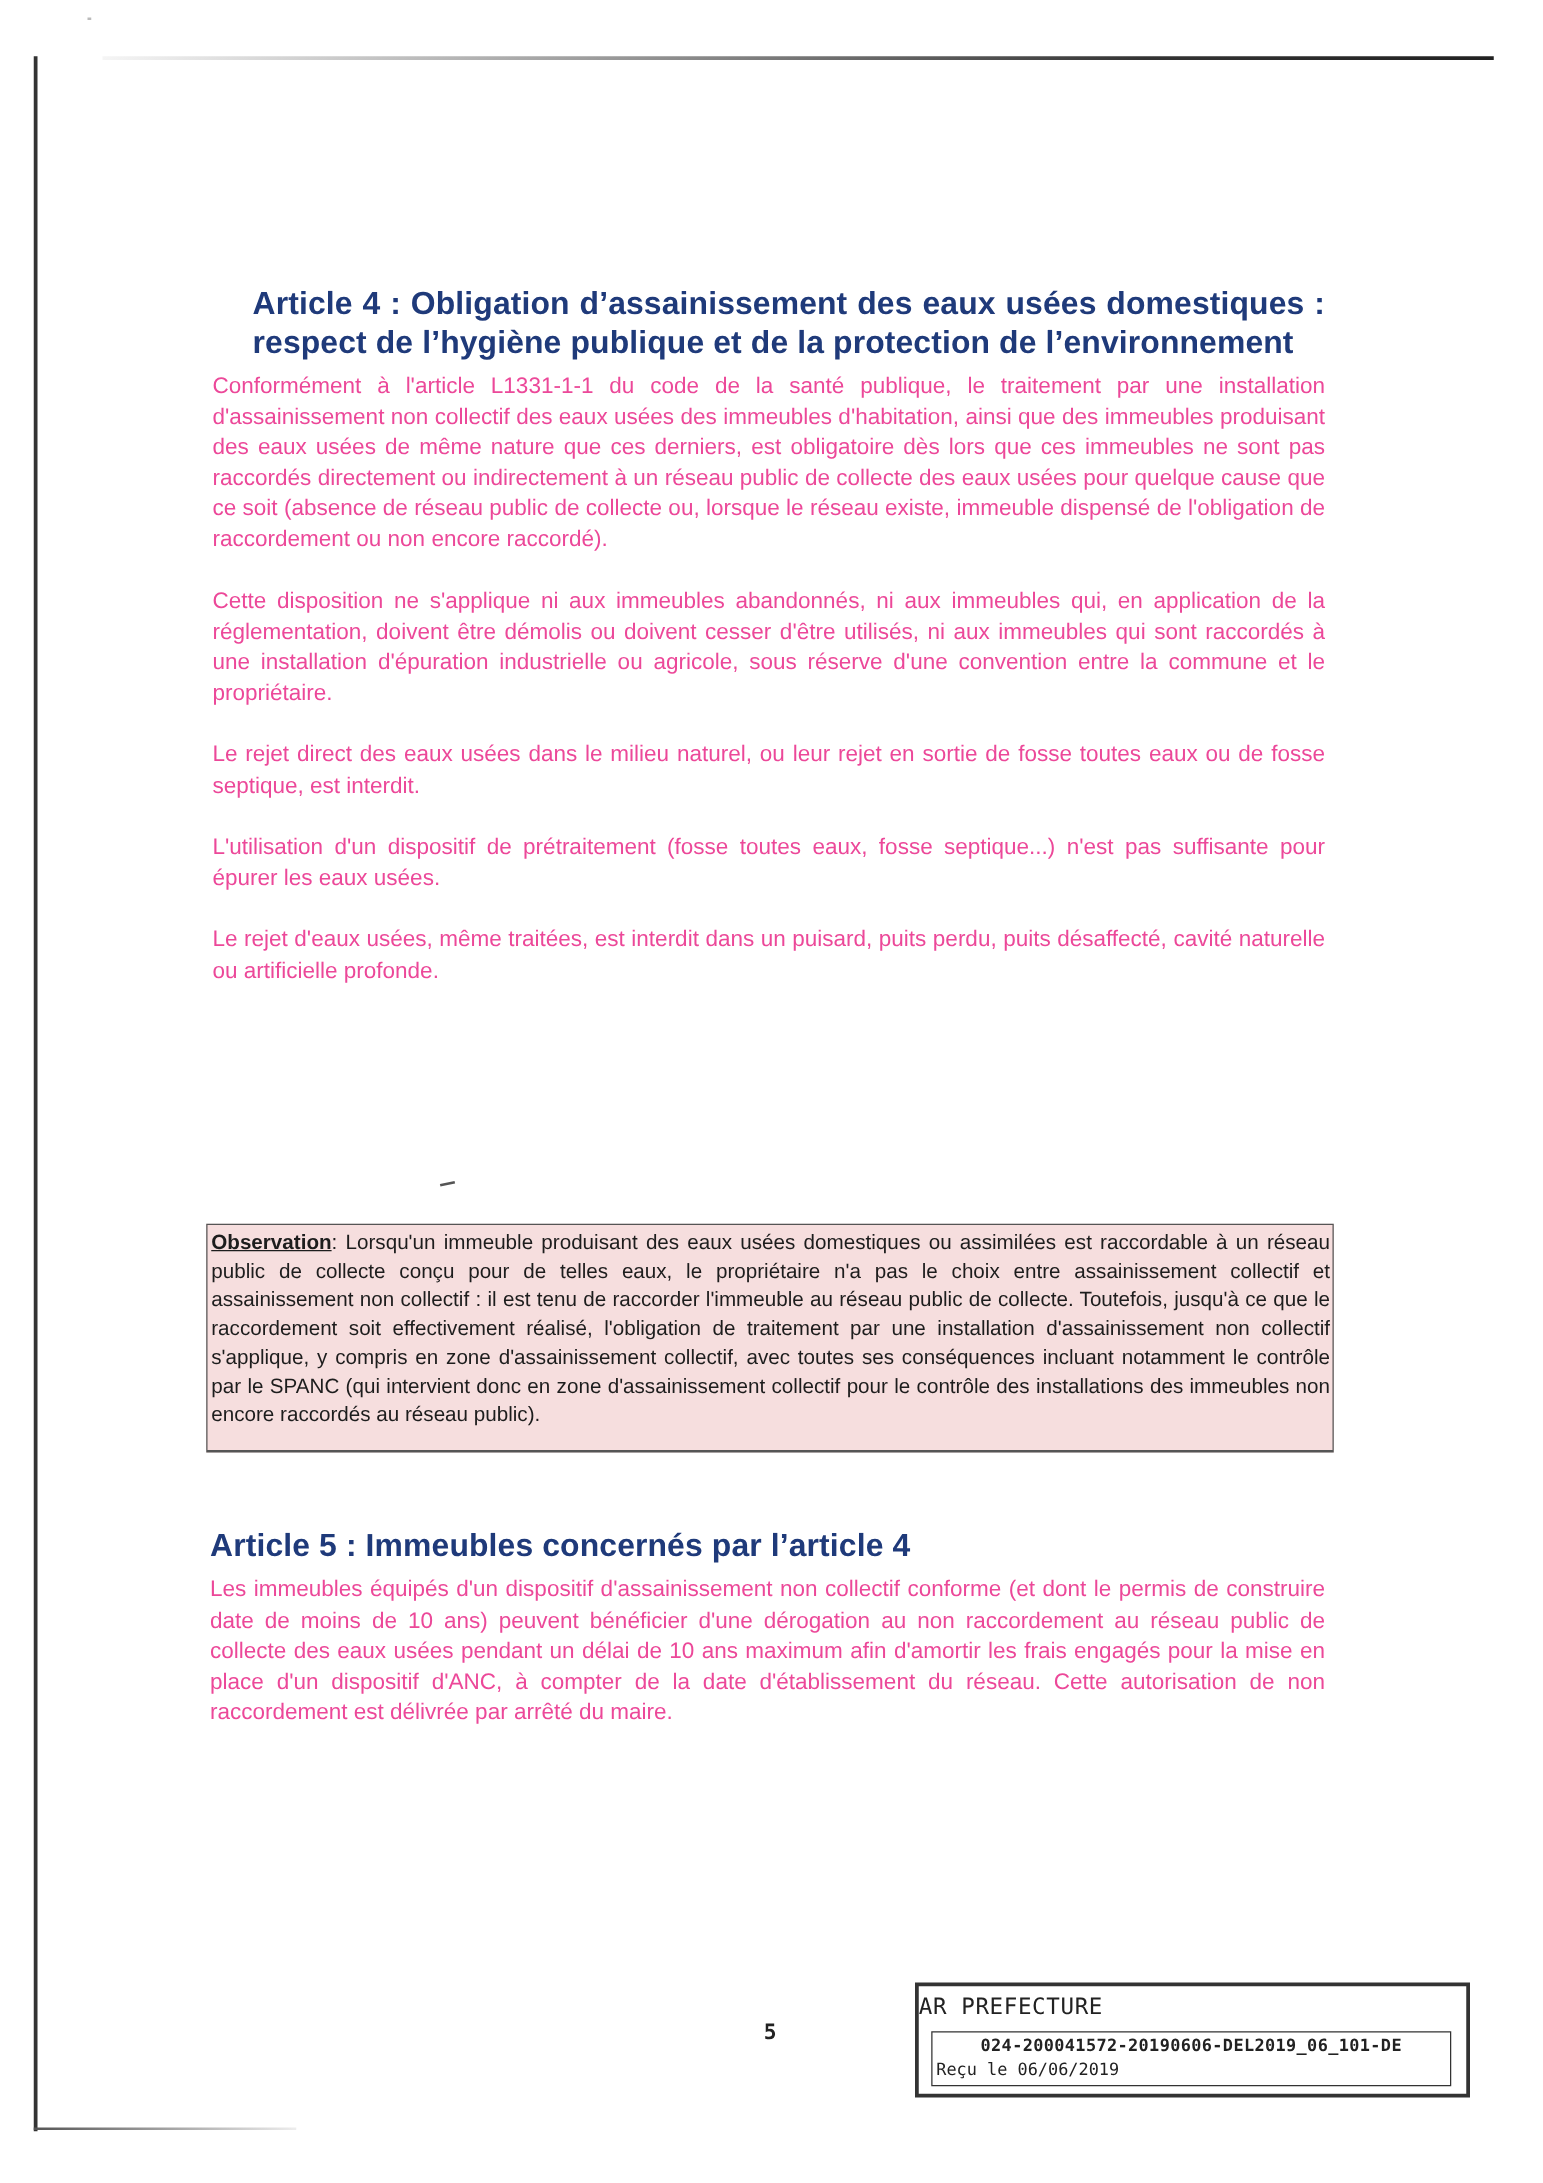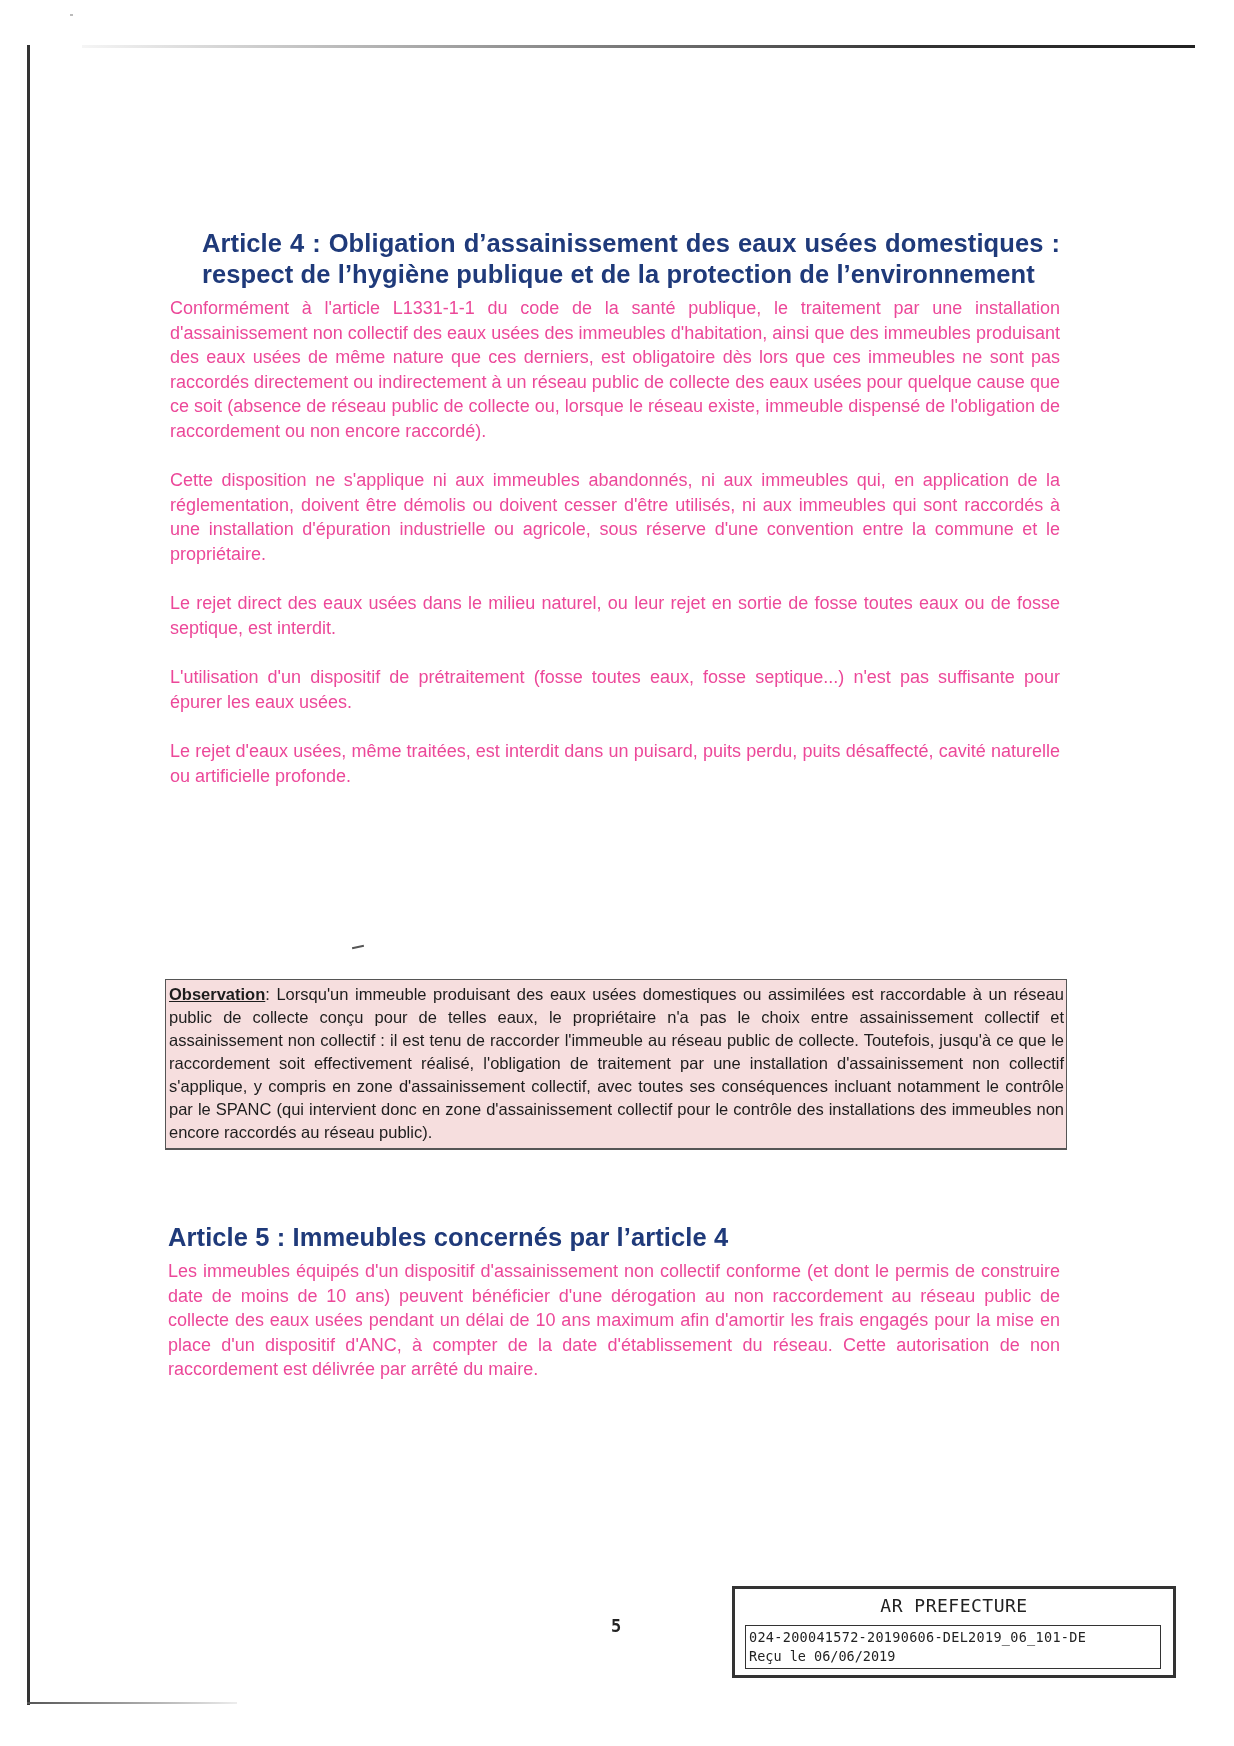--- a/index.html
+++ b/index.html
@@ -10,34 +10,34 @@
   .left-rule { position:absolute; left:27px; top:45px; width:3px; height:1660px; background:#333; }
   .bottom-rule { position:absolute; left:27px; top:1702px; width:210px; height:2px;
                  background:linear-gradient(to right, #555, rgba(80,80,80,0.1)); }
   .content { position:absolute; left:170px; top:228px; width:890px; }
   h1.article { font-family:"Liberation Sans", sans-serif; font-weight:bold; color:#1f3a7a;
                font-size:25.5px; line-height:31px; margin:0 0 6px 0; text-align:justify; letter-spacing:0.1px; }
   h1.article-4 { text-align-last:left;margin-left:32px; }
   p { font-size:18px; line-height:24.5px; margin:0 0 25px 0; text-align:justify; color:#ec4899; }
   .tick-mark { position:absolute; left:352px; top:946px; width:12px; height:2px; background:#555; transform:rotate(-12deg); }
   .observation { position:absolute; left:165px; top:979px; width:902px; box-sizing:border-box;
-                 background:#f6dede; border:1.5px solid #555; border-bottom-width:2.5px; padding:3px 2px 4px 3px; }
+                 background:#f6dede; border:1.5px solid #555; border-bottom-width:2.5px; padding:3px 2px 16px 3px; }
   .observation p { font-size:16.5px; line-height:23px; margin:0; text-align:justify; color:#1d1d1d; }
   .obs-label { font-weight:bold; text-decoration:underline; }
   .article-5 { position:absolute; left:168px; top:1222px; width:892px; }
   .page-number { position:absolute; left:611px; top:1616px; font-family:"DejaVu Sans Mono", monospace;
                  font-size:17px; font-weight:bold; color:#222; }
   .stamp { position:absolute; left:732px; top:1586px; width:444px; height:92px; box-sizing:border-box;
            border:3px solid #333; background:#fff; }
-  .stamp-title { text-align:center; font-family:"DejaVu Sans Mono", monospace; font-size:18px; color:#222;
+  .stamp-title { text-align:left; font-family:"DejaVu Sans Mono", monospace; font-size:18px; color:#222;
                  margin-top:6px; letter-spacing:0.5px; }
   .stamp-inner { position:absolute; left:10px; right:12px; top:36px; height:44px; border:1.5px solid #333;
                  font-family:"DejaVu Sans Mono", monospace; font-size:13.5px; color:#222; padding:2px 3px; line-height:19px;
                  box-sizing:border-box; }
-  .stamp-code { font-weight:normal; letter-spacing:0.3px; }
+  .stamp-code { font-weight:bold; letter-spacing:0.3px;text-align:center; }
   .scan-speck { position:absolute; left:70px; top:14px; width:3px; height:2px; background:#bbb; }
 </style>
 </head>
 <body>
 
 <div class="scan-speck"></div>
 <div class="top-rule"></div>
 <div class="left-rule"></div>
 <div class="bottom-rule"></div>
 

